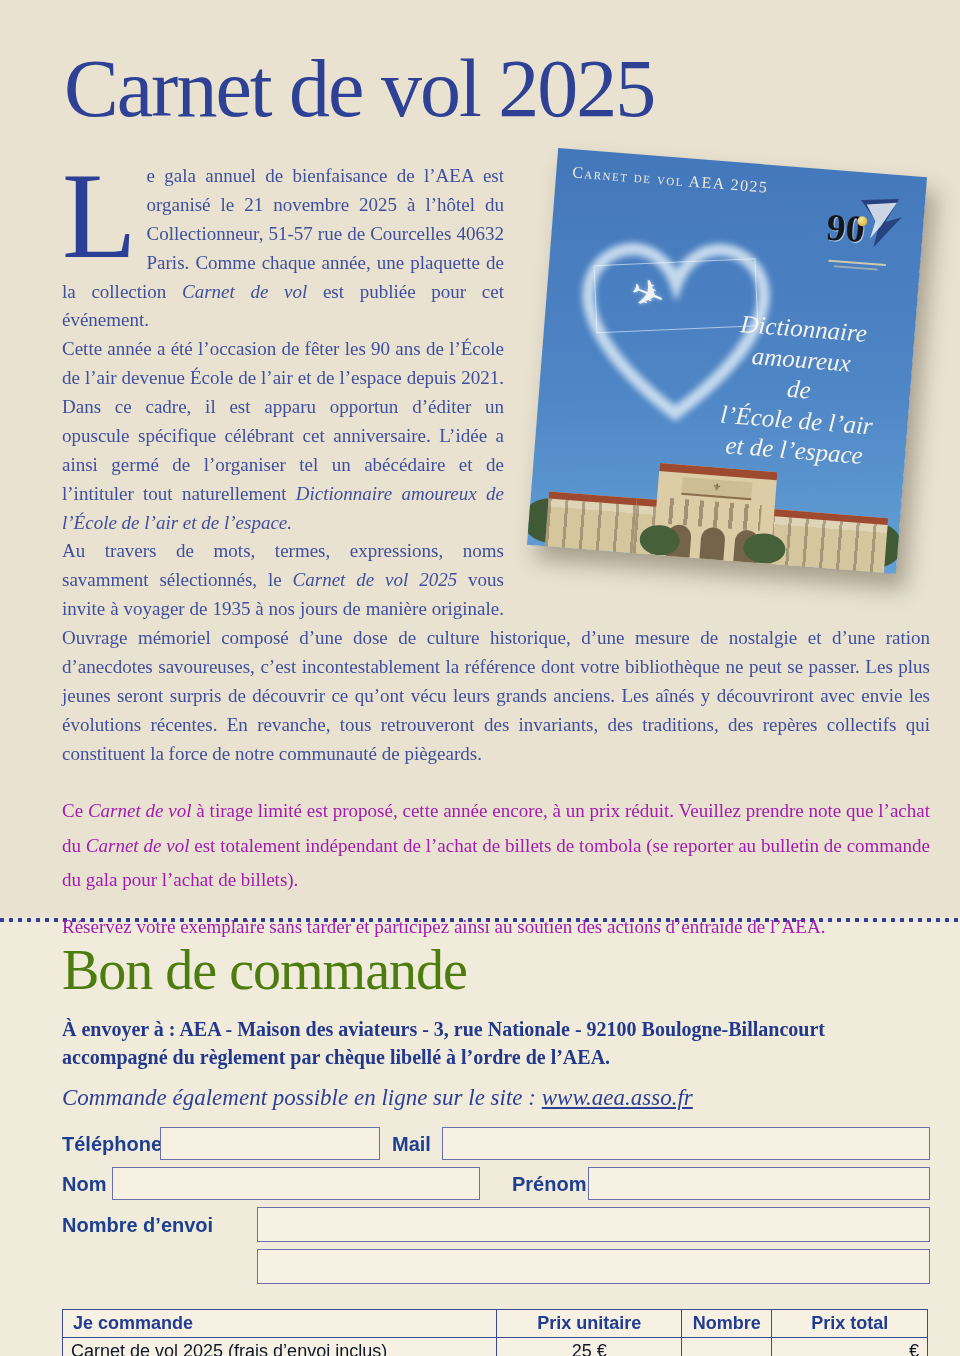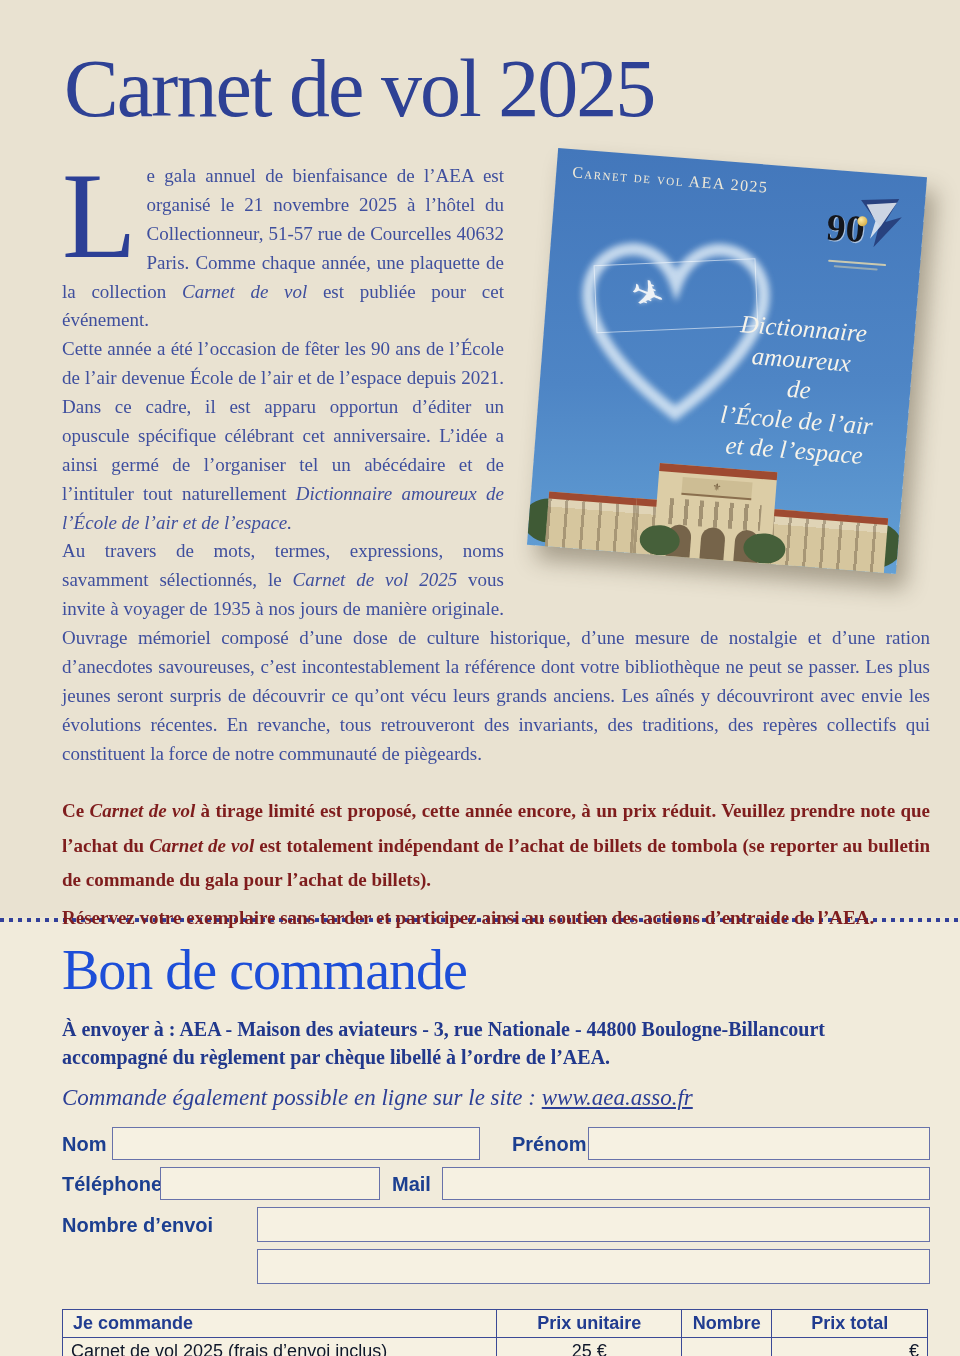--- a/index.html
+++ b/index.html
@@ -22,23 +22,23 @@
     letter-spacing:-2px;
     color:#2e4195;
   }
   .article{position:relative;color:#3f4f9e;}
   .article p{
     margin:0;font-size:19px;line-height:1.52;
     text-align:justify;
   }
   .article p.bold-para{
     margin-top:26px;
-    font-weight:bold;color:#7f1d1d;line-height:1.8;
-  }
-  .article p.bold-para + p.bold-para{margin-top:4px;}
+    font-weight:normal;color:#a21caf;line-height:1.8;
+  }
+  .article p.bold-para + p.bold-para{margin-top:13px;}
   .dropcap{
     float:left;
     font-size:122px;line-height:.78;
     padding:6px 10px 0 0;
     color:#2c3f96;font-weight:400;
   }
 
   
   .cover-wrap{
     float:right;width:402px;height:442px;
@@ -138,21 +138,21 @@
 
   
   .bottom{
     box-sizing:border-box;height:434px;
     background:#f1ebdb;
     padding:20px 30px 0 62px;
   }
   h2.order-heading{
     margin:0 0 18px 0;
     font-size:56px;font-weight:400;line-height:1;
-    letter-spacing:-1px;color:#1d4ed8;
+    letter-spacing:-1px;color:#4d7c0f;
   }
   .send-to{
     margin:0;max-width:872px;
     font-size:20px;font-weight:bold;line-height:1.38;color:#21388c;
   }
   .online-note{
     margin:14px 0 0 0;
     font-size:23px;font-style:italic;color:#2c3f96;
   }
   .online-note a{color:#2c3f96;}
@@ -268,35 +268,35 @@
       <p class="bold-para"><span><span>Ce </span><i>Carnet de vol</i><span> à tirage limité est proposé, cette année encore, à un prix réduit. Veuillez prendre note que l’achat du </span><i>Carnet de vol</i><span> est totalement indépendant de l’achat de billets de tombola (se reporter au bulletin de commande du gala pour l’achat de billets).</span></span></p>
       <p class="bold-para"><span><span>Réservez votre exemplaire sans tarder et participez ainsi au soutien des actions d’entraide de l’AEA.</span></span></p>
     </div>
   </section>
 
   <div class="divider"></div>
 
   <section class="bottom">
     <h2 class="order-heading">Bon de commande</h2>
 
-    <p class="send-to">À envoyer à : AEA - Maison des aviateurs - 3, rue Nationale - 44800 Boulogne-Billancourt accompagné du règlement par chèque libellé à l’ordre de l’AEA.</p>
+    <p class="send-to">À envoyer à : AEA - Maison des aviateurs - 3, rue Nationale - 92100 Boulogne-Billancourt accompagné du règlement par chèque libellé à l’ordre de l’AEA.</p>
     <p class="online-note"><span>Commande également possible en ligne sur le site : </span><a href="#">www.aea.asso.fr</a></p>
 
     <div class="form-area">
+      <div class="frow">
+        <span class="flabel" style="width:98px;">Téléphone</span>
+        <input class="fbox" style="width: 220px;">
+        <span class="flabel" style="margin-left:12px;width:50px;">Mail</span>
+        <input class="fbox" style="width: 488px;">
+      </div>
       <div class="frow">
         <span class="flabel" style="width:50px;">Nom</span>
         <input class="fbox" style="width: 368px;">
         <span class="flabel" style="margin-left:32px;width:76px;">Prénom</span>
         <input class="fbox" style="width: 342px;">
-      </div>
-      <div class="frow">
-        <span class="flabel" style="width:98px;">Téléphone</span>
-        <input class="fbox" style="width: 220px;">
-        <span class="flabel" style="margin-left:12px;width:50px;">Mail</span>
-        <input class="fbox" style="width: 488px;">
       </div>
       <div class="frow">
         <span class="flabel" style="width:195px;">Nombre d’envoi</span>
         <input class="fbox tall" style="width: 673px;">
       </div>
       <div class="frow">
         <span class="flabel" style="width:195px;"></span>
         <input class="fbox tall" style="width: 673px;">
       </div>
     </div>

